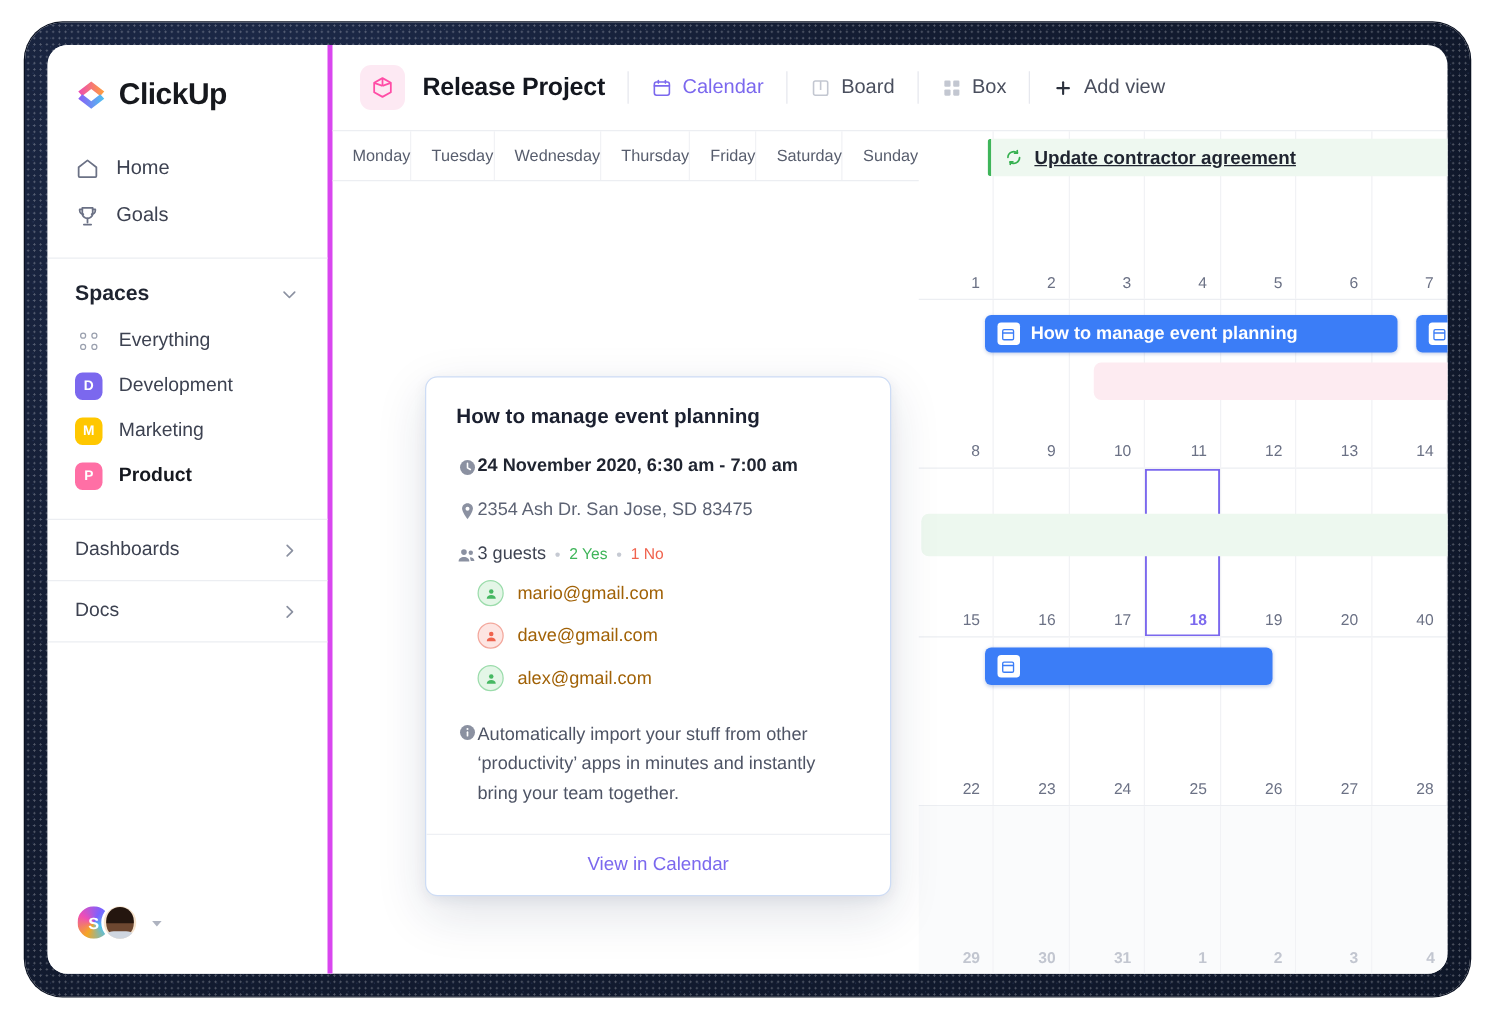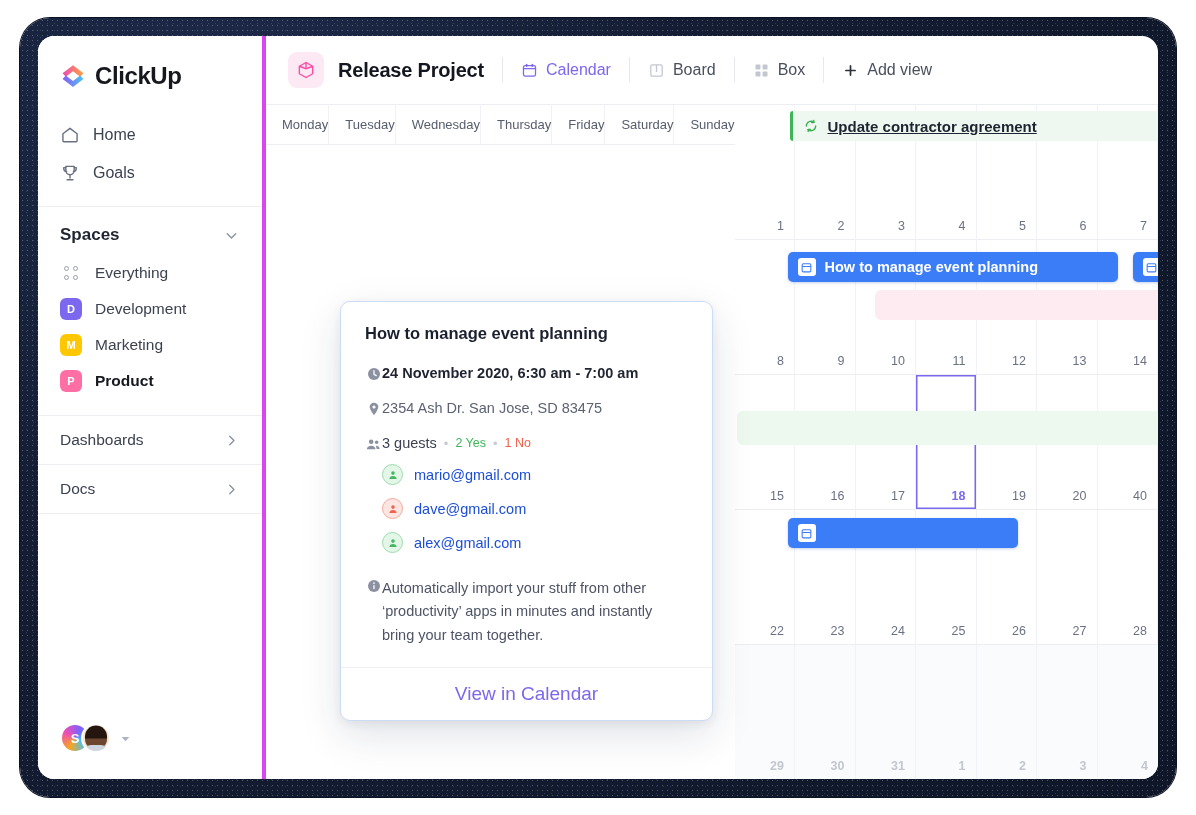--- a/index.html
+++ b/index.html
@@ -238,29 +238,29 @@
   .yes { color: #3fb55a; font-size: 12.5px; }
   .no  { color: #f0624d; font-size: 12.5px; }
   .guest-list { margin-top: 13px; display: flex; flex-direction: column; gap: 13px; }
   .guest { display: flex; align-items: center; gap: 11px; }
   .gav {
     width: 21px; height: 21px; flex: 0 0 21px; border-radius: 50%;
     display: flex; align-items: center; justify-content: center;
   }
   .gav.g { background: #e4f6e7; border: 1px solid #9bdcab; }
   .gav.r { background: #fde5e2; border: 1px solid #f3a79c; }
-  .gmail { font-size: 14.5px; color: #1d4ed8; }
+  .gmail { font-size: 14.5px; color: #a16207; }
   .p-desc { font-size: 14.5px; color: #4e5465; line-height: 1.62; }
   .popup-foot {
     border-top: 1px solid #eef0f4;
     padding: 15px 0;
     text-align: center;
   }
   .popup-foot a {
-    font-size: 19px; color: #7b68ee; text-decoration: none; cursor: pointer;
+    font-size: 15px; color: #7b68ee; text-decoration: none; cursor: pointer;
   }
 </style>
 </head>
 <body>
 
 <div class="frame">
 <div class="app">
 
   <aside class="sidebar">
 

